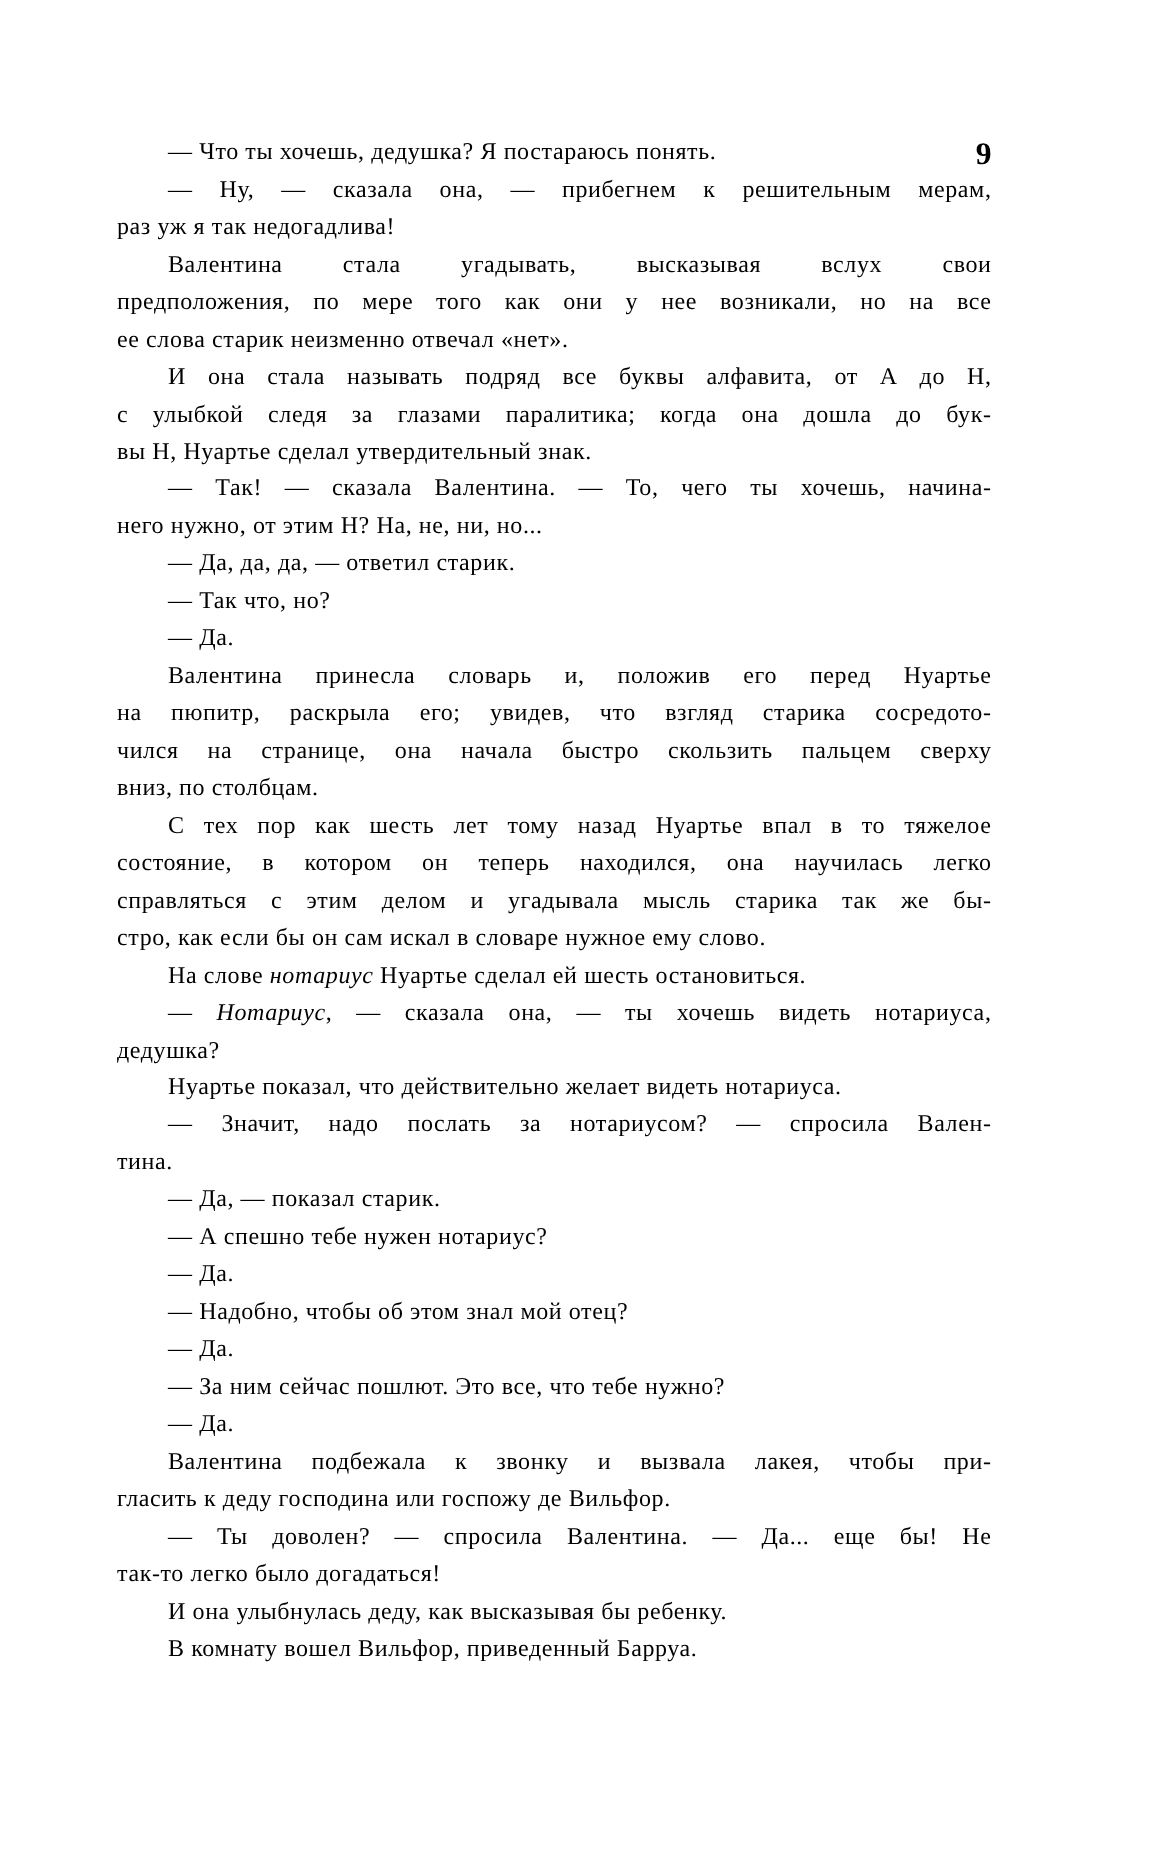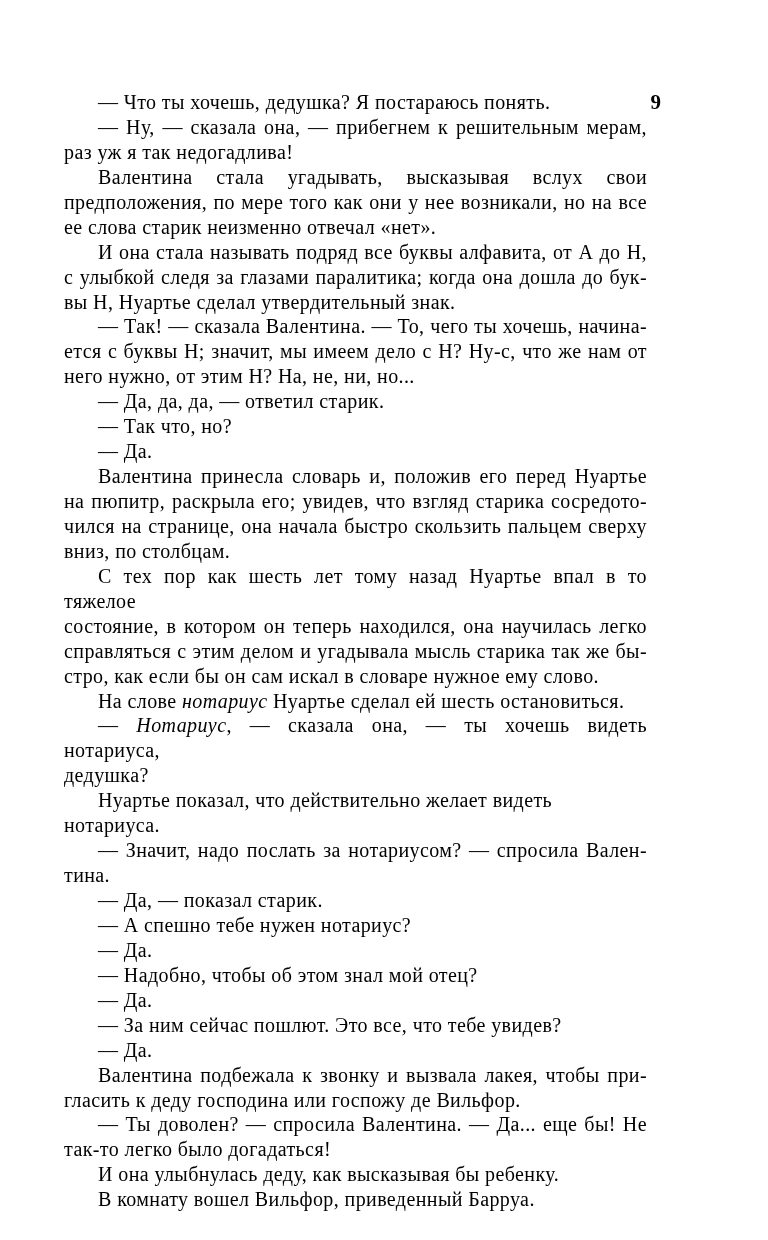--- a/index.html
+++ b/index.html
@@ -22,23 +22,23 @@
     left: 78px;
     width: 583px;
     text-align: right;
     font-weight: bold;
     font-size: 21px;
     line-height: 24.93px;
   }
   .textblock {
     position: absolute;
     top: 90px;
-    left: 64px;
+    left: 78px;
     width: 583px;
-    font-size: 20px;
+    font-size: 16px;
     line-height: 24.93px;
     letter-spacing: 0.4px;
   }
   .para {
     margin: 0;
     padding: 0;
   }
   .line {
     margin: 0;
     padding: 0;
@@ -72,21 +72,20 @@
         <div class="line just"><span>предположения, по мере того как они у нее возникали, но на все</span></div>
         <div class="line"><span>ее слова старик неизменно отвечал «нет».</span></div>
       </div>
       <div class="para">
         <div class="line indent just"><span>И она стала называть подряд все буквы алфавита, от А до Н,</span></div>
         <div class="line just"><span>с улыбкой следя за глазами паралитика; когда она дошла до бук-</span></div>
         <div class="line"><span>вы Н, Нуартье сделал утвердительный знак.</span></div>
       </div>
       <div class="para">
         <div class="line indent just"><span>— Так! — сказала Валентина. — То, чего ты хочешь, начина-</span></div>
-        <div class="line just"><span>ется с буквы Н; значит, мы имеем дело с Н? Ну-с, что же нам от</span></div>
         <div class="line"><span>него нужно, от этим Н? На, не, ни, но...</span></div>
       </div>
       <div class="para">
         <div class="line indent"><span>— Да, да, да, — ответил старик.</span></div>
       </div>
       <div class="para">
         <div class="line indent"><span>— Так что, но?</span></div>
       </div>
       <div class="para">
         <div class="line indent"><span>— Да.</span></div>
@@ -126,21 +125,21 @@
       <div class="para">
         <div class="line indent"><span>— Да.</span></div>
       </div>
       <div class="para">
         <div class="line indent"><span>— Надобно, чтобы об этом знал мой отец?</span></div>
       </div>
       <div class="para">
         <div class="line indent"><span>— Да.</span></div>
       </div>
       <div class="para">
-        <div class="line indent"><span>— За ним сейчас пошлют. Это все, что тебе увидев?</span></div>
+        <div class="line indent"><span>— За ним сейчас пошлют. Это все, что тебе нужно?</span></div>
       </div>
       <div class="para">
         <div class="line indent"><span>— Да.</span></div>
       </div>
       <div class="para">
         <div class="line indent just"><span>Валентина подбежала к звонку и вызвала лакея, чтобы при-</span></div>
         <div class="line"><span>гласить к деду господина или госпожу де Вильфор.</span></div>
       </div>
       <div class="para">
         <div class="line indent just"><span>— Ты доволен? — спросила Валентина. — Да... еще бы! Не</span></div>

